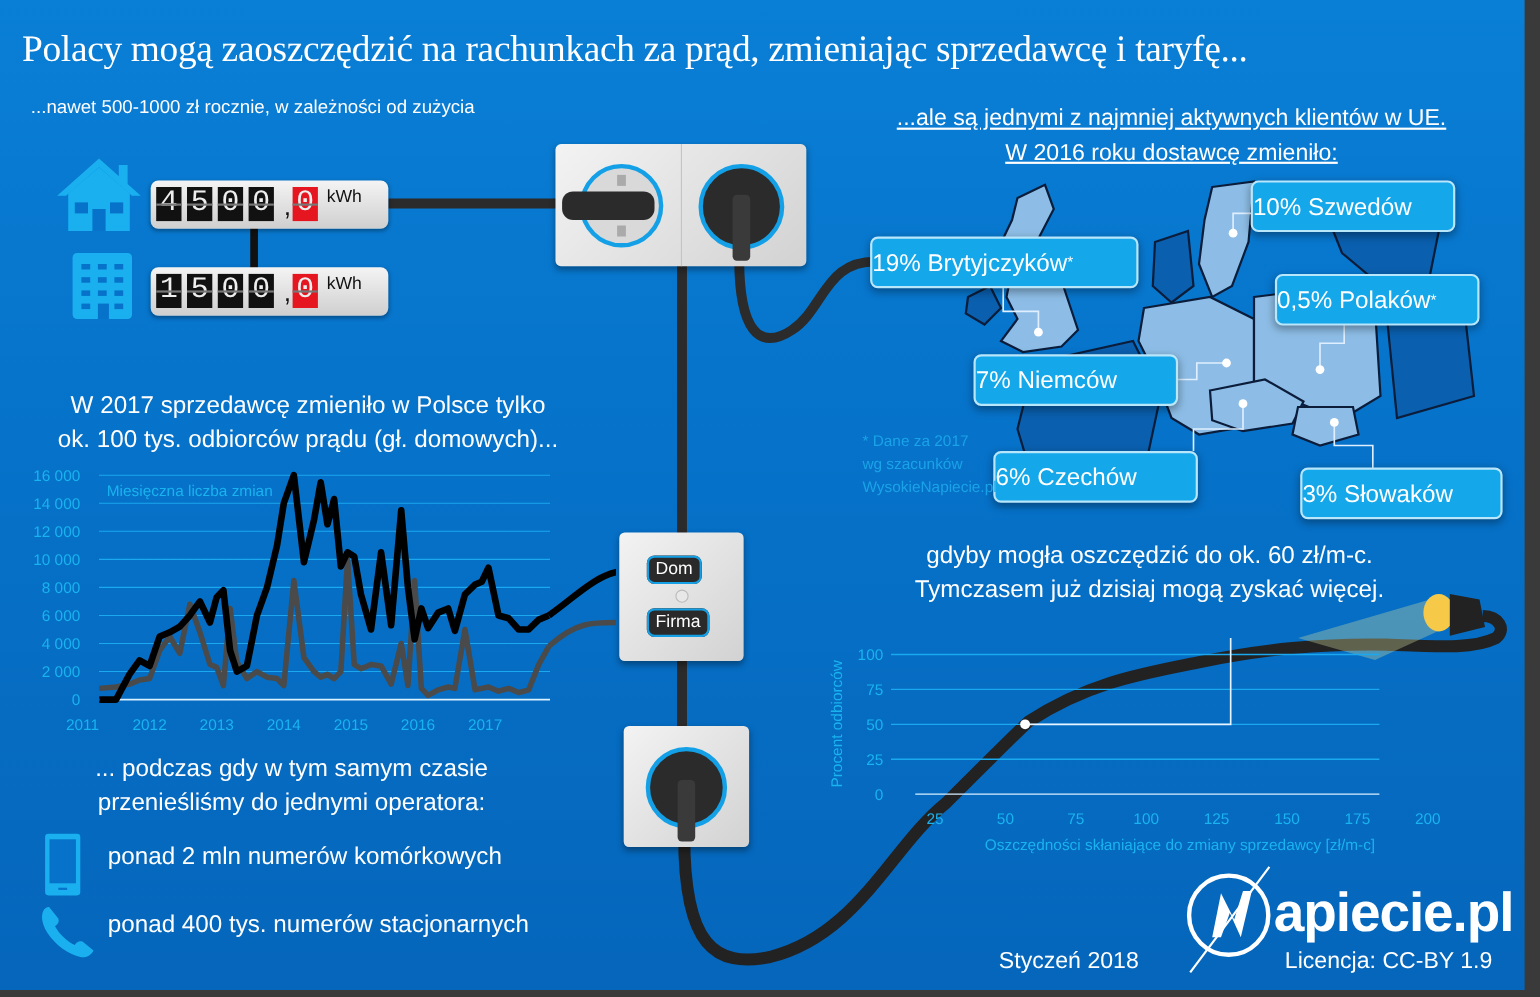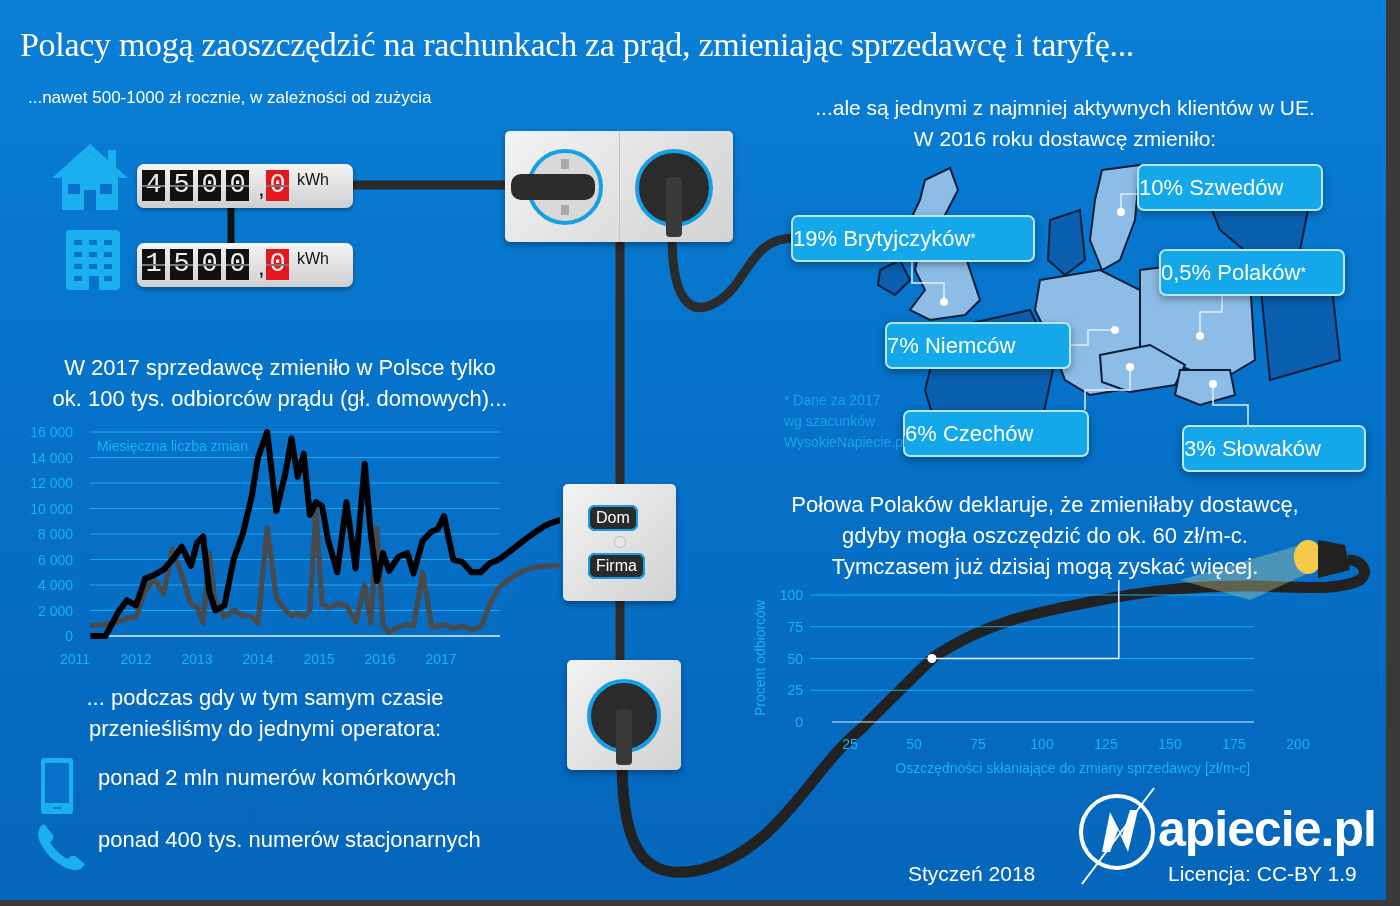--- a/index.html
+++ b/index.html
@@ -2,21 +2,21 @@
 <html><head>
 <meta charset="utf-8">
 <style>
   html,body{margin:0;padding:0;}
   body{width:1400px;height:906px;overflow:hidden;background:#3a3a3a;font-family:"Liberation Sans","DejaVu Sans",sans-serif;}
   #canvas{position:absolute;left:0;top:0;width:1386px;height:900px;background:linear-gradient(180deg,#0a7fd6 0%,#0672c9 45%,#0566bb 100%);overflow:hidden;}
   .txt{position:absolute;color:#fff;white-space:nowrap;}
   .center{text-align:center;}
   #title{left:20px;top:26px;font-size:34px;letter-spacing:-0.3px;font-family:Liberation Serif, serif;}
   #subtitle-left{left:28px;top:76px;font-size:17px;margin-top:12px;}
-  #subtitle-right{left:780px;top:92px;width:570px;font-size:21px;line-height:31px;}
+  #subtitle-right{left:780px;top:92px;width:570px;font-size:21px;line-height:31px;text-decoration:underline;}
   .meter{position:absolute;left:137px;height:44px;width:216px;border-radius:7px;background:linear-gradient(180deg,#f4f4f4,#cfcfcf);box-shadow:0 2px 4px rgba(0,0,0,.35);}
   .digit{position:absolute;top:6px;width:23px;height:31px;background:#111;color:#eee;font-family:"Liberation Mono",monospace;font-size:27px;line-height:31px;text-align:center;}
   .digit.red{background:#e5161f;}
   .digit:after{content:"";position:absolute;left:0;right:0;top:15px;height:2px;background:#777;}
   .kwh{position:absolute;left:160px;top:7px;font-size:16px;color:#111;}
   .comma{position:absolute;left:121px;top:10px;font-size:24px;color:#111;}
   .socket-plate{position:absolute;background:linear-gradient(135deg,#f3f3f3,#d2d2d2);border-radius:5px;box-shadow:0 3px 6px rgba(0,0,0,.35);}
   .socket-hole{position:absolute;border-radius:50%;border:4px solid #14a0e6;background:#d9d9d9;}
   .callout{position:absolute;background:#14a7ea;border:2px solid #b8e6fb;border-radius:7px;color:#fff;font-size:22px;text-align:left;box-shadow:0 3px 8px rgba(0,0,0,.35);}
   .callout .star{font-size:14px;vertical-align:top;}
@@ -239,21 +239,20 @@
     <span>3% Słowaków</span>
   </div>
 
   <div class="note" style="left:784px;top:390px">
     <div>* Dane za 2017</div>
     <div>wg szacunków</div>
     <div>WysokieNapiecie.pl</div>
   </div>
 
   <div class="txt center" style="left:760px;top:489px;width:570px;font-size:22px;line-height:31px">
-    <div>Połowa Polaków deklaruje, że zmieniłaby dostawcę,</div>
     <div>gdyby mogła oszczędzić do ok. 60 zł/m-c.</div>
     <div>Tymczasem już dzisiaj mogą zyskać więcej.</div>
   </div>
 
   <svg id="chart2" style="position:absolute;left:740px;top:580px" width="620" height="200">
       <line x1="92.08" x2="514" y1="142" y2="142" stroke="#d8f0ff" stroke-width="1.2"></line>
       <text x="63" y="147" text-anchor="end" fill="#19b3ef" font-size="14" font-family="Liberation Sans, sans-serif">0</text>
       <line x1="70" x2="514" y1="110.25" y2="110.25" stroke="#1aa9ee" stroke-width="1.2"></line>
       <text x="63" y="115.25" text-anchor="end" fill="#19b3ef" font-size="14" font-family="Liberation Sans, sans-serif">25</text>
       <line x1="70" x2="514" y1="78.5" y2="78.5" stroke="#1aa9ee" stroke-width="1.2"></line>

